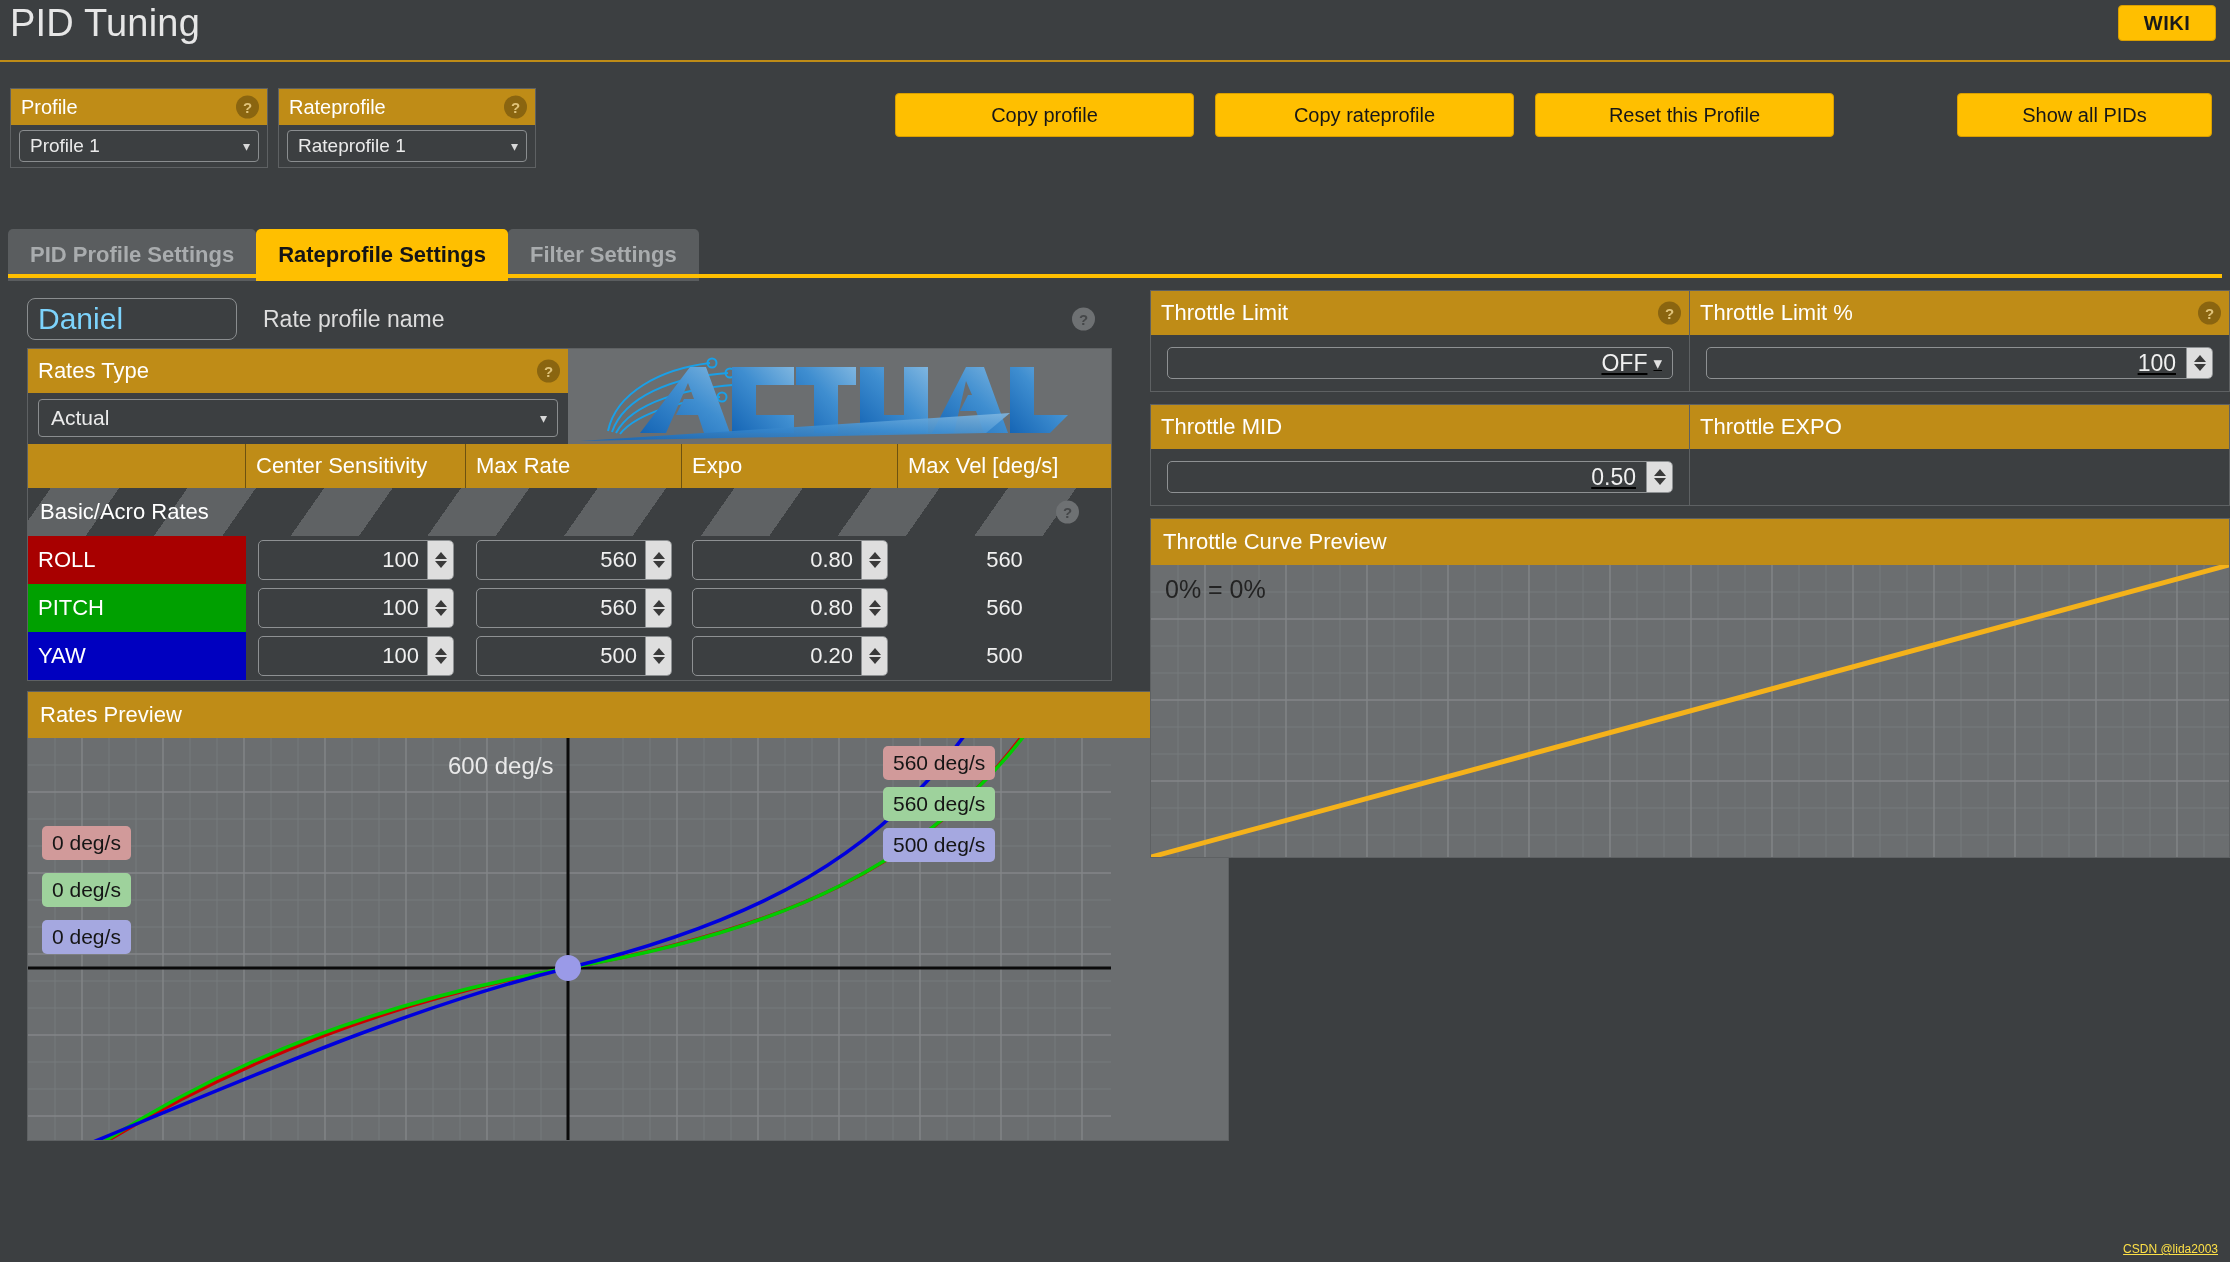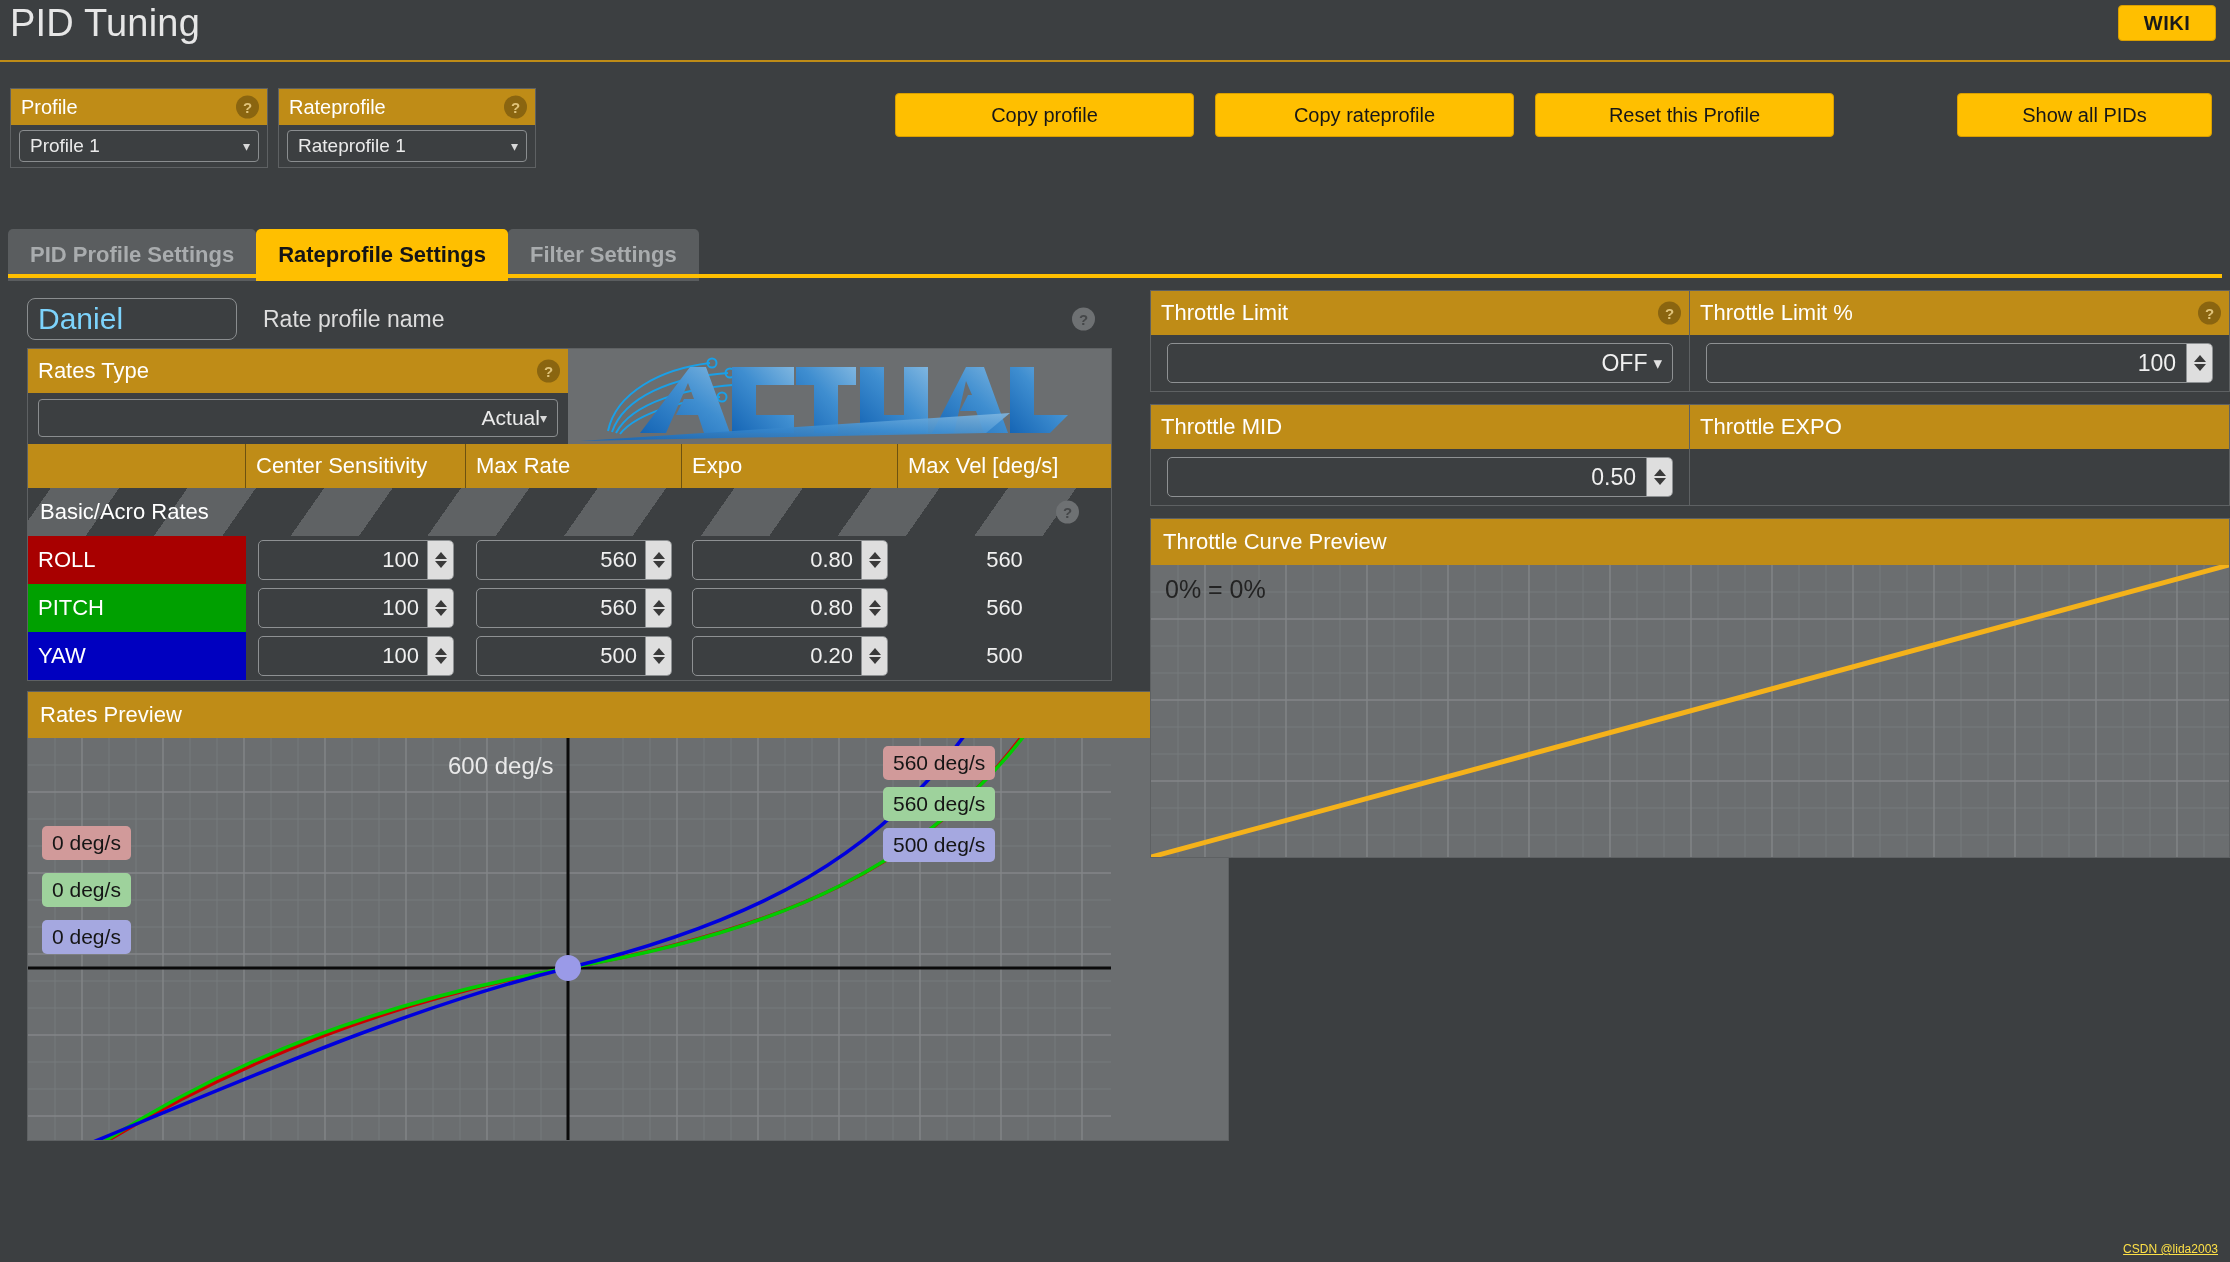--- a/index.html
+++ b/index.html
@@ -133,21 +133,21 @@
   #rates-type-head {
     height: 44px; background: #bf8c17;
     display: flex; align-items: center; padding-left: 10px; position: relative;
   }
   #rates-type-head .lbl { font-size: 22px; color: #fff; }
   #rates-type-body { height: 50px; display: flex; align-items: center; padding: 0 10px; }
   #rates-type-dropdown {
     width: 100%; height: 38px;
     background: #3c3f41; border: 1px solid #8a8d8f; border-radius: 4px;
     color: #eaeaea; font-size: 21px;
-    display: flex; align-items: center; justify-content: flex-end;
+    display: flex; align-items: center; justify-content: space-between;
     padding: 0 10px 0 12px; cursor: pointer;
   }
   #rates-logo-cell {
     flex: 1; background: #6b6e70;
     display: flex; align-items: center; justify-content: center;
     overflow: hidden;
   }
 
   
   #rates-table {
@@ -249,23 +249,23 @@
   .pp-half { width: 50%; }
   .pp-half.left { border-right: 1px solid #5e6163; }
   .pp-head {
     height: 44px; background: #bf8c17;
     display: flex; align-items: center; padding-left: 10px;
     position: relative;
   }
   .pp-head .lbl { font-size: 22px; color: #fff; }
   .pp-body { height: 56px; display: flex; align-items: center; padding: 0 16px; }
   .pp-field {
-    width: 100%; height: 40px;
+    width: 100%; height: 32px;
     background: #3c3f41; border: 1px solid #8e9193; border-radius: 5px;
-    display: flex; align-items: center; position: relative;
+    display: flex; align-items: center; position: relative; text-decoration: underline;
   }
   .pp-field .val {
     flex: 1; text-align: right; padding-right: 10px;
     font-size: 23px; color: #f0f0f0;
   }
   .pp-field.select .val { padding-right: 6px; }
   .pp-chev { padding-right: 10px; font-size: 17px; color: #e2e2e2; }
 
   #throttle-curve-panel {
     width: 1080px; height: 340px;

